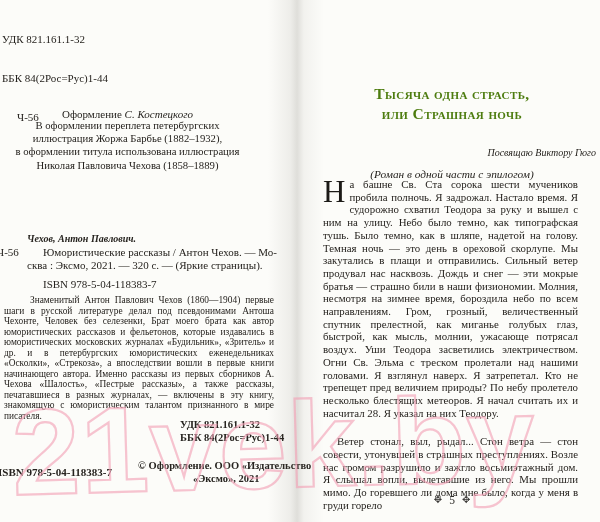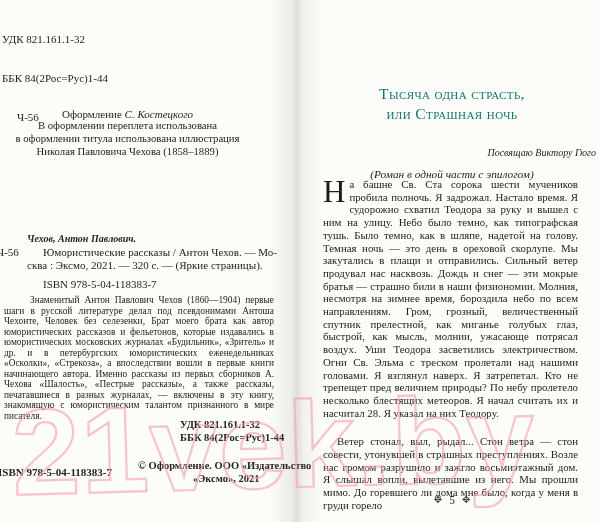--- a/index.html
+++ b/index.html
@@ -38,22 +38,22 @@
       rgba(110,105,95,0) 0%,
       rgba(110,105,95,0.10) 40%,
       rgba(80,75,65,0.17) 52%,
       rgba(110,105,95,0.07) 64%,
       rgba(110,105,95,0) 100%);
   }
 
   
   .rp-title {
     left:312px; top:84px; width:280px; text-align:center;
-    font-size:15.5px; line-height:20px; font-weight:normal;
-    font-variant:small-caps; letter-spacing:0.4px; color:#0f766e;
+    font-size:15.5px; line-height:20px; font-weight:bold;
+    font-variant:small-caps; letter-spacing:0.4px; color:#4d7c0f;
   }
   .rp-subtitle { left:312px; top:128px; width:280px; text-align:center; font-style:italic; font-size:11.3px;margin-top:40px; }
   .rp-dedication { left:312px; top:147px; width:284px; text-align:right; font-style:italic; font-size:10px; }
   .rp-body { left:307px; top:162px; width:287px; font-size:10.85px; line-height:12.7px; text-align:justify; }
   .rp-body p { margin:16px; text-indent:14px; }
   .rp-body p.first { text-indent:0; }
   .rp-body p.first::first-letter {
     float:left; font-size:31px; line-height:25px;
     padding:1px 4px 0 0; color:#1c1a17;
   }
@@ -82,21 +82,22 @@
       <div>ББК 84(2Рос=Рус)1-44</div>
       <div class="ind">Ч-56</div>
     </div>
 
     <div class="abs lp-design">
       <span>Оформление</span>
       <i>С. Костецкого</i>
     </div>
 
     <div class="abs lp-illu">
-      <div>В оформлении переплета использована</div>
+      <div>В оформлении переплета петербургских</div>
+      <div>иллюстрация Жоржа Барбье (1882–1932),</div>
       <div>в оформлении титула использована иллюстрация</div>
       <div>Николая Павловича Чехова (1858–1889)</div>
     </div>
 
     <div class="abs lp-author">Чехов, Антон Павлович.</div>
     <div class="abs lp-code-margin">Ч-56</div>
     <div class="abs lp-bib1">Юмористические рассказы / Антон Чехов. — Мо-</div>
     <div class="abs lp-bib2">сква : Эксмо, 2021. — 320 с. — (Яркие страницы).</div>
     <div class="abs lp-isbn-mid">ISBN 978-5-04-118383-7</div>
 

